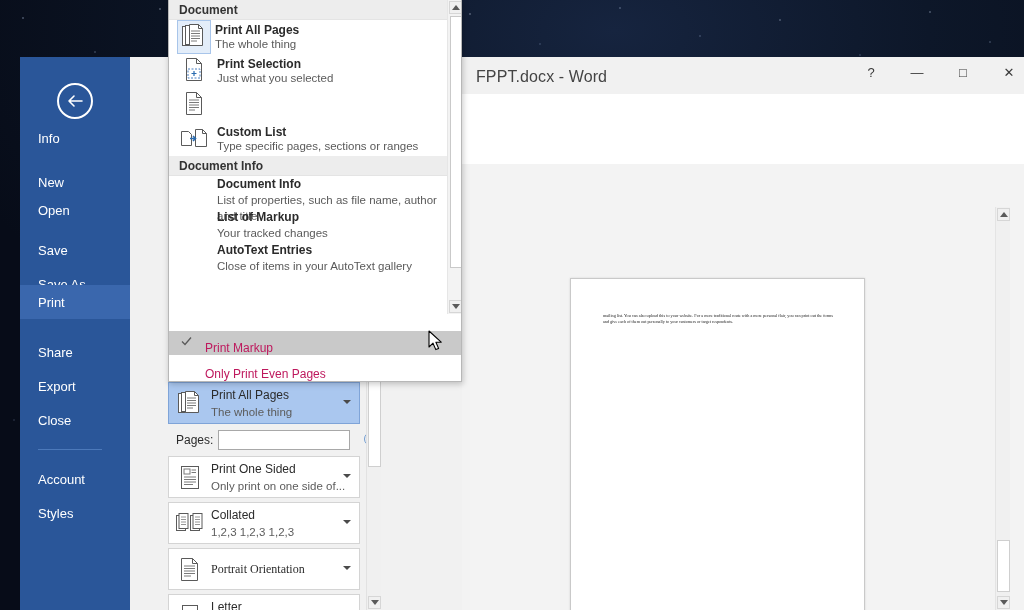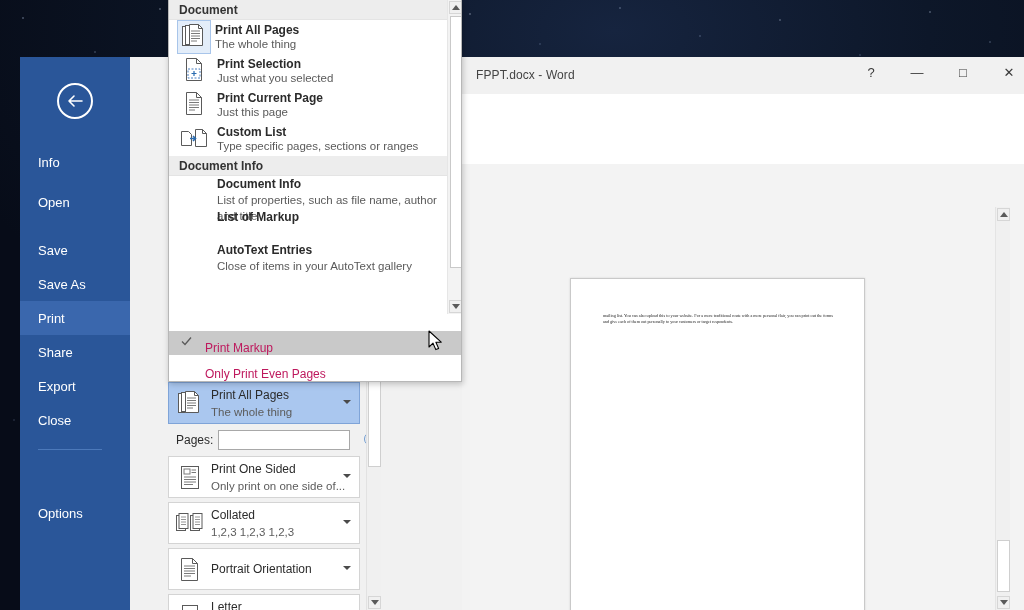--- a/index.html
+++ b/index.html
@@ -54,21 +54,21 @@
     width: 562px; height: 553px;
     background: #ffffff;
     overflow: hidden;
   }
   #titlebar {
     position: absolute; left: 0; top: 0; width: 562px; height: 37px;
     background: #f1f1f1;
   }
   #title-text {
     position: absolute; left: 14px; top: 11px;
-    font-size: 12px; color: #444; letter-spacing: .1px;
+    font-size: 16px; color: #444; letter-spacing: .1px;
   }
   .wbtn {
     position: absolute; top: 0; width: 46px; height: 31px;
     display: flex; align-items: center; justify-content: center;
     font-size: 13px; color: #3a3a3a; background: transparent;
     border: none; cursor: default;
   }
   #btn-help   { left: 386px; }
   #btn-min    { left: 432px; }
   #btn-max    { left: 478px; }
@@ -133,21 +133,21 @@
     display: flex; align-items: center; justify-content: center;
   }
   .sb-title {
     position: absolute; left: 42px; top: 5px;
     font-size: 12px; color: #2b2b2b;
   }
   .sb-sub {
     position: absolute; left: 42px; top: 23px;
     font-size: 11.5px; color: #5c5c5c;
   }
-  .sb-title.single { top: 13px; }
+  .sb-title.single { top: 13px; font-family: Liberation Serif, serif; }
   .sb-arrow {
     position: absolute; right: 8px; top: 17px;
     width: 0; height: 0;
     border-left: 4px solid transparent;
     border-right: 4px solid transparent;
     border-top: 4px solid #4a4a4a;
   }
   #pages-row {
     position: relative; width: 192px; height: 24px; margin-bottom: 4px;
     display: flex; align-items: center;
@@ -438,30 +438,32 @@
       </div>
   </div>
 </div>
 
 <div id="backstage-nav">
   <div id="back-circle">
     <svg width="20" height="16" viewBox="0 0 20 16">
       <path d="M17 8 H4 M9 3 L4 8 L9 13" fill="none" stroke="#ffffff" stroke-width="1.6" stroke-linecap="round" stroke-linejoin="round"></path>
     </svg>
   </div>
-  <div class="nav-item" style="top:88px;">Info</div>
-  <div class="nav-item" style="top:128px;">Open</div>
+  <div class="nav-item" style="top:64px;">Info</div>
+  <div class="nav-item" style="top:108px;">New</div>
+  <div class="nav-item" style="top:136px;">Open</div>
   <div class="nav-item" style="top:176px;">Save</div>
   <div class="nav-item" style="top:210px;">Save As</div>
-  <div class="nav-item active" style="top:244px;text-align:center;">Print</div>
+  <div class="nav-item active" style="top:228px;text-align:center;">Print</div>
   <div class="nav-item" style="top:278px;">Share</div>
   <div class="nav-item" style="top:312px;">Export</div>
   <div class="nav-item" style="top:346px;">Close</div>
   <div id="nav-divider" style="top:392px;"></div>
-  <div class="nav-item" style="top:439px;">Options</div>
+  <div class="nav-item" style="top:405px;">Account</div>
+  <div class="nav-item" style="top:439px;">Styles</div>
 </div>
 
 <div id="dropdown">
 
   <div id="dd-scrollview">
 
     <div class="dd-header">Document</div>
 
     <div class="dd-item first">
       <div class="ico">
@@ -507,24 +509,20 @@
           <path d="M12.5 0.5 v5 h5" fill="none" stroke="#5a5a5a"></path>
           <g stroke="#7a7a7a" stroke-width="1">
             <line x1="5" y1="8" x2="15" y2="8"></line>
               <line x1="5" y1="10.5" x2="15" y2="10.5"></line>
             <line x1="5" y1="13" x2="15" y2="13"></line>
               <line x1="5" y1="15.5" x2="15" y2="15.5"></line>
             <line x1="5" y1="18" x2="11" y2="18"></line>
           </g>
         </svg>
       </div>
-      <div class="txt">
-        <div class="t1">Print Current Page</div>
-        <div class="t2">Just this page</div>
-      </div>
     </div>
 
     <div class="dd-item">
       <div class="ico">
         <svg width="28" height="24" viewBox="0 0 28 24">
           <path d="M0.5 4.5 h7 l3 3 v11 h-10 z" fill="#fff" stroke="#5a5a5a"></path>
           <path d="M14.5 2.5 h7 l4 4 v13 h-11 z" fill="#fff" stroke="#5a5a5a"></path>
           <path d="M21.5 2.5 v4 h4" fill="none" stroke="#5a5a5a"></path>
           <path d="M9 11.5 h4.5 M12 9 l2.5 2.5 L12 14" fill="none" stroke="#2b6cb0" stroke-width="1.6"></path>
         </svg>
@@ -536,20 +534,21 @@
     </div>
 
     <div class="dd-header">Document Info</div>
 
     <div class="dd-info-item">
       <div class="t1">Document Info</div>
       <div class="t2">List of properties, such as file name, author and title</div>
     </div>
     <div class="dd-info-item">
       <div class="t1">List of Markup</div>
+      <div class="t2">Your tracked changes</div>
     </div>
     <div class="dd-info-item">
       <div class="t1">AutoText Entries</div>
       <div class="t2">Close of items in your AutoText gallery</div>
     </div>
 
   </div>
 
   <div id="dd-inner-scroll">
     <div class="sb-arrowbtn up">

